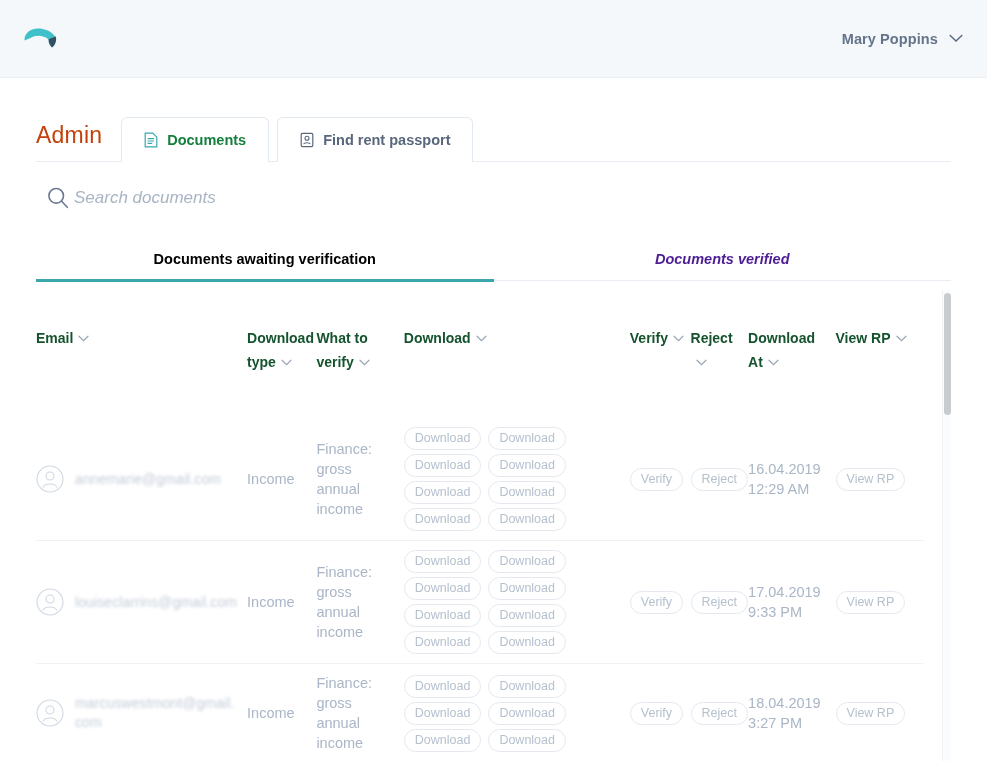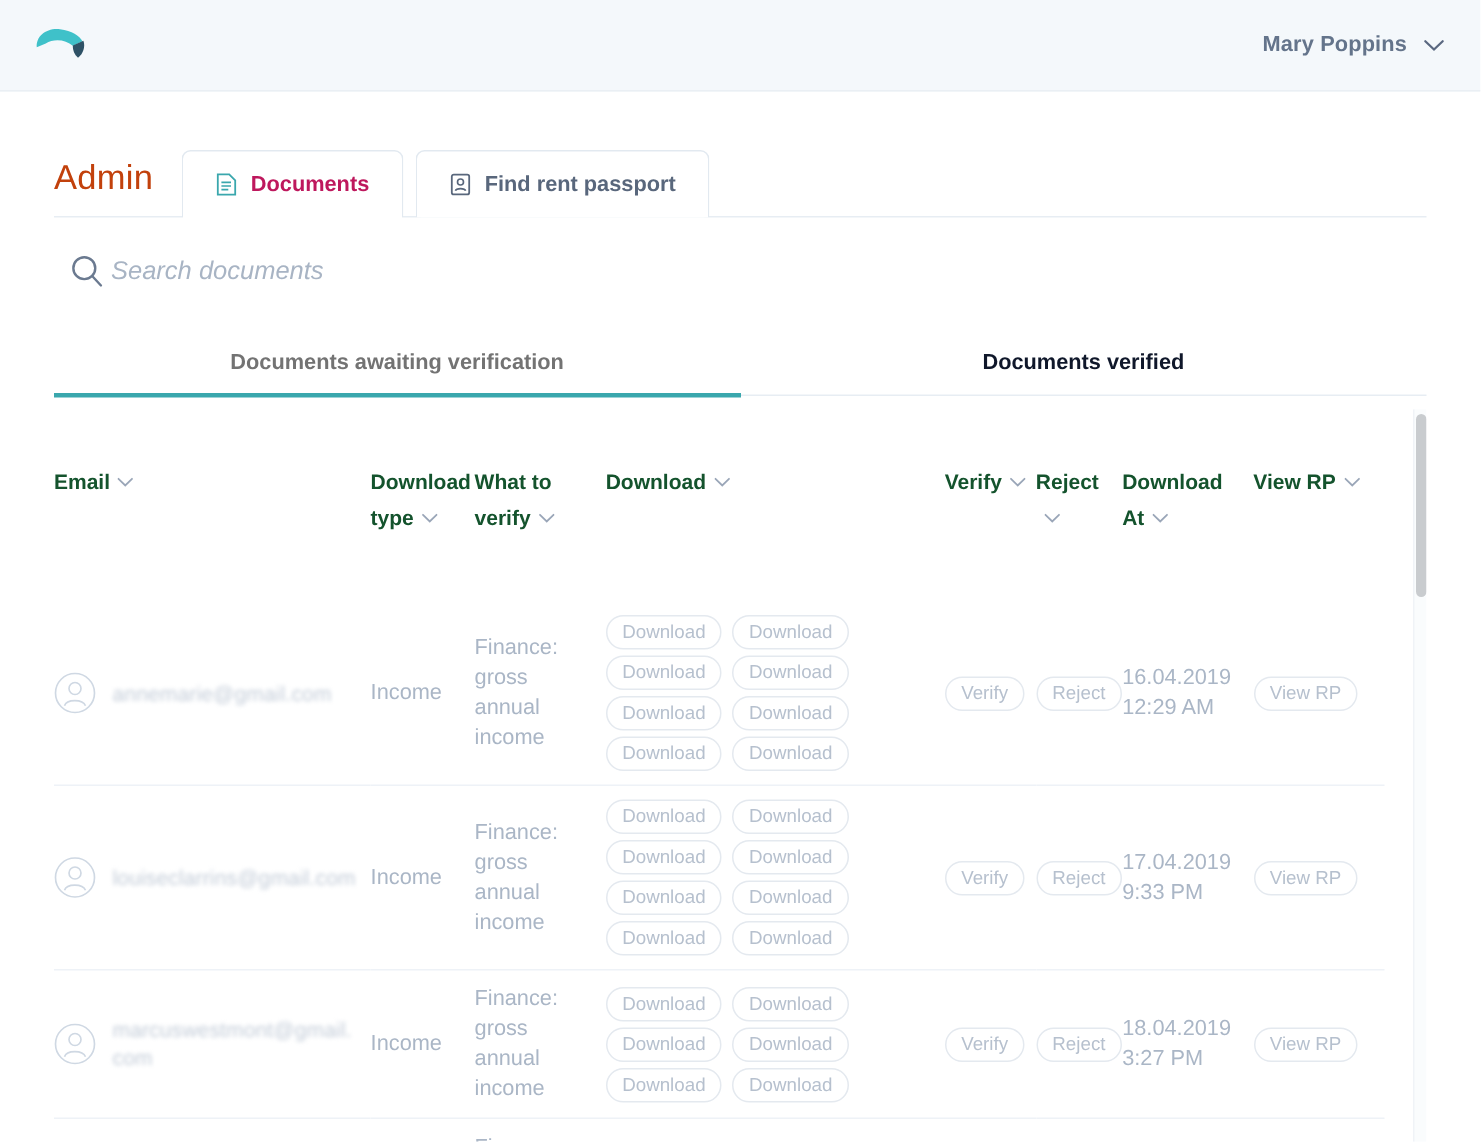--- a/index.html
+++ b/index.html
@@ -8,21 +8,21 @@
     width: 987px;
     height: 761px;
     overflow: hidden;
     background: #ffffff;
     font-family: "Liberation Sans", sans-serif;
     -webkit-font-smoothing: antialiased;
   }
 
   
   .topbar {
-    height: 61px;
+    height: 78px;
     background: #f4f8fb;
     border-bottom: 1px solid #eaeff4;
     display: flex;
     align-items: center;
     justify-content: space-between;
     padding: 0 24px 0 22px;
   }
   .logo-wrap { display: flex; align-items: center; }
   .logo { width: 40px; height: 30px; display: block; }
 
@@ -75,21 +75,21 @@
     border-radius: 6px 6px 0 0;
     background: #ffffff;
     font-size: 14.5px;
     font-weight: bold;
     cursor: pointer;
     position: relative;
     z-index: 2;
     margin-right: 8px;
     height: 45px;
   }
-  .tab.active { color: #be185d; }
+  .tab.active { color: #15803d; }
   .tab.inactive { color: #59677c; }
   .tab.active::after {
     content: "";
     position: absolute;
     left: 0; right: 0; bottom: -1px;
     height: 2px;
     background: #ffffff;
   }
   .tab-ico { width: 14px; height: 16px; display: block; flex: none; }
 
@@ -130,22 +130,22 @@
   .subtab {
     flex: 1;
     text-align: center;
     padding: 11px 0 14px;
     font-size: 14.5px;
     font-weight: bold;
     cursor: pointer;
     position: relative;
     z-index: 2;
   }
-  .subtab.active { color: #737373; }
-  .subtab.inactive { color: #0f172a; }
+  .subtab.active { color: #000000; }
+  .subtab.inactive { color: #4c1d95; font-style: italic; }
   .subtab.active::after {
     content: "";
     position: absolute;
     left: 0; right: 0; bottom: -1px;
     height: 3px;
     background: #3aa7ad;
   }
 
   
   .tablewrap {

